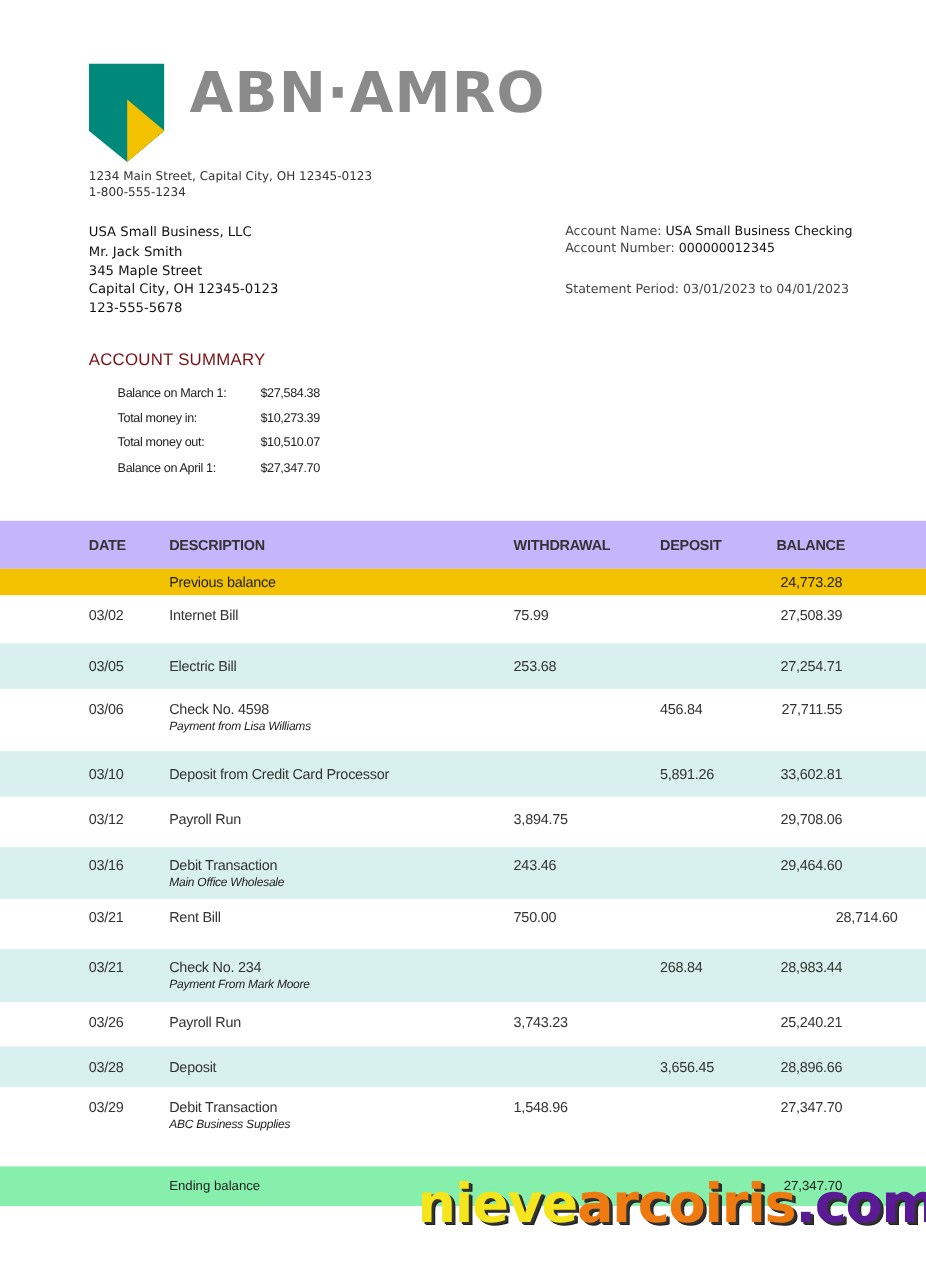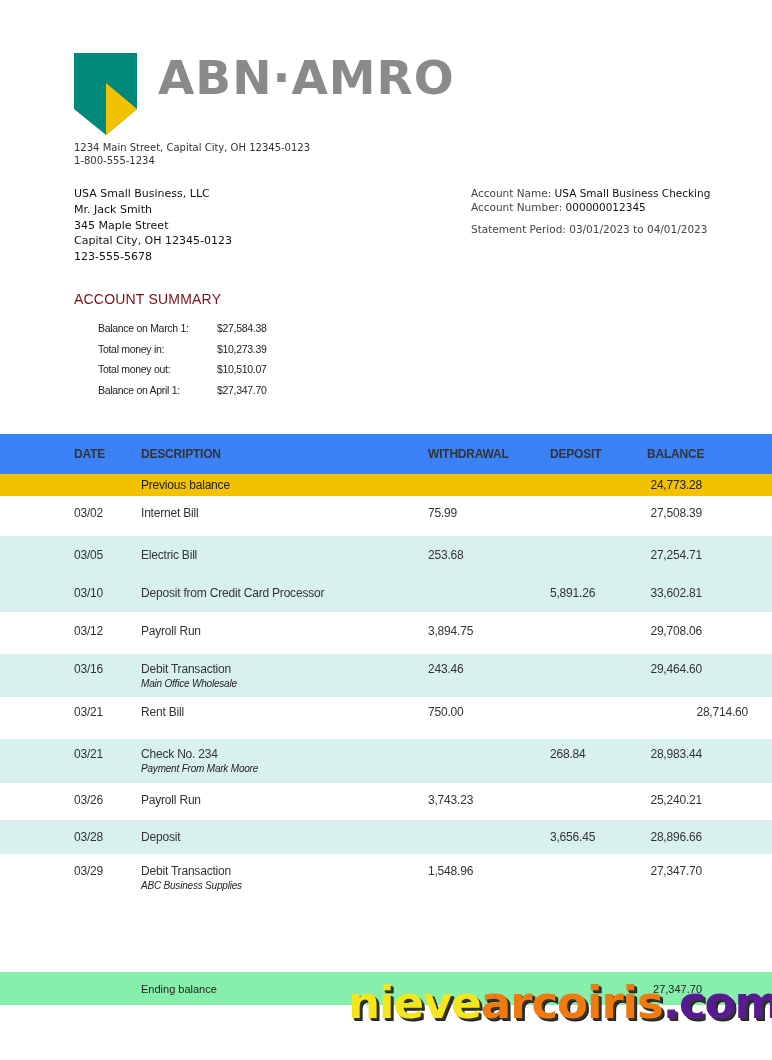--- a/index.html
+++ b/index.html
@@ -10,29 +10,29 @@
     .logo-mark { position: absolute; left: 0; top: 0; width: 63px; height: 82px; }
     .logo-text { position: absolute; left: 84px; top: 0px; font-family: "DejaVu Sans", sans-serif; font-weight: bold; font-size: 47px; color: #8a8a8a; letter-spacing: 1px; line-height: 50px; }
 
     .bank-address { position: absolute; left: 74px; top: 141px; font-family: "DejaVu Sans", sans-serif; font-size: 10px; line-height: 13px; color: #333; }
 
     .customer { position: absolute; left: 74px; top: 186px; font-family: "DejaVu Sans", sans-serif; font-size: 11px; line-height: 15.8px; color: #111; }
 
     .account-info { position: absolute; left: 471px; top: 186px; font-family: "DejaVu Sans", sans-serif; font-size: 10.5px; line-height: 14px; color: #333; }
     .account-info .lbl { color: #444; }
     .account-info .val { color: #111; }
-    .account-info .period { margin-top: 8px; }
+    .account-info .period { margin-top: 20px; }
 
     .summary-title { position: absolute; left: 74px; top: 291px; font-size: 14px; color: #7b1114; letter-spacing: 0.2px; }
     .summary { position: absolute; left: 74px; top: 318px; width: 220px; font-size: 10.5px; color: #222; }
     .summary-row { display: flex; height: 20.5px; align-items: center; letter-spacing: -0.3px; }
     .summary-row .k { width: 143px; padding-left: 24px; }
 
     .table { position: absolute; left: 0; top: 434px; width: 772px; }
-    .thead { height: 40px; background: #3b82f6; display: flex; align-items: center; color: #fff; font-size: 12px; font-weight: bold; letter-spacing: -0.3px; }
+    .thead { height: 40px; background: #c4b5fd; display: flex; align-items: center; color: #fff; font-size: 12px; font-weight: bold; letter-spacing: -0.3px; }
     .row { display: flex; position: relative; font-size: 12px; color: #333; letter-spacing: -0.2px; }
     .row.alt { background: #d9f1ee; }
     .row.gold { background: #f2c200; color: #222; height: 22px; align-items: center; font-size: 12px; }
     .c-date { position: absolute; left: 74px; }
     .c-desc { position: absolute; left: 141px; }
     .c-wd { position: absolute; left: 428px; }
     .c-dep { position: absolute; left: 550px; }
     .c-bal { position: absolute; left: 645px; width: 57px; text-align: right; }
     .thead .c-bal { left: 647px; text-align: left; width: auto; }
     .sub { display: block; font-size: 10px; font-style: italic; margin-top: 2px; color: #222; }
@@ -125,20 +125,27 @@
         <span class="c-dep" style="top: 10px;"></span>
         <span class="c-bal" style="top: 10px;">27,508.39</span>
       </div>
       <div class="row alt" style="height: 38px;">
         <span class="c-date" style="top: 12px;">03/05</span>
         <span class="c-desc" style="top: 12px;"><span>Electric Bill</span></span>
         <span class="c-wd" style="top: 12px;">253.68</span>
         <span class="c-dep" style="top: 12px;"></span>
         <span class="c-bal" style="top: 12px;">27,254.71</span>
       </div>
+      <div class="row" style="height: 52px;">
+        <span class="c-date" style="top: 10px;">03/06</span>
+        <span class="c-desc" style="top: 10px;"><span>Check No. 4598</span><span class="sub">Payment from Lisa Williams</span></span>
+        <span class="c-wd" style="top: 10px;"></span>
+        <span class="c-dep" style="top: 10px;">456.84</span>
+        <span class="c-bal" style="top: 10px;">27,711.55</span>
+      </div>
       <div class="row alt" style="height: 38px;">
         <span class="c-date" style="top: 12px;">03/10</span>
         <span class="c-desc" style="top: 12px;"><span>Deposit from Credit Card Processor</span></span>
         <span class="c-wd" style="top: 12px;"></span>
         <span class="c-dep" style="top: 12px;">5,891.26</span>
         <span class="c-bal" style="top: 12px;">33,602.81</span>
       </div>
       <div class="row" style="height: 42px;">
         <span class="c-date" style="top: 12px;">03/12</span>
         <span class="c-desc" style="top: 12px;"><span>Payroll Run</span></span>

